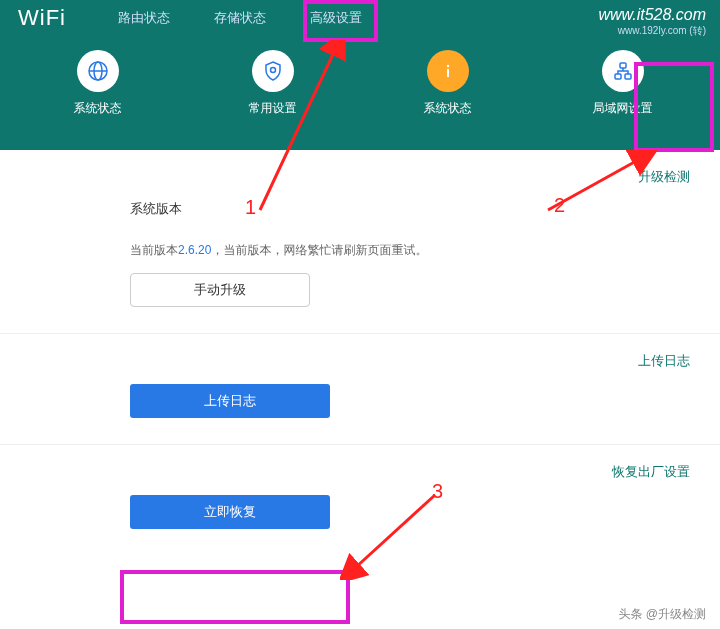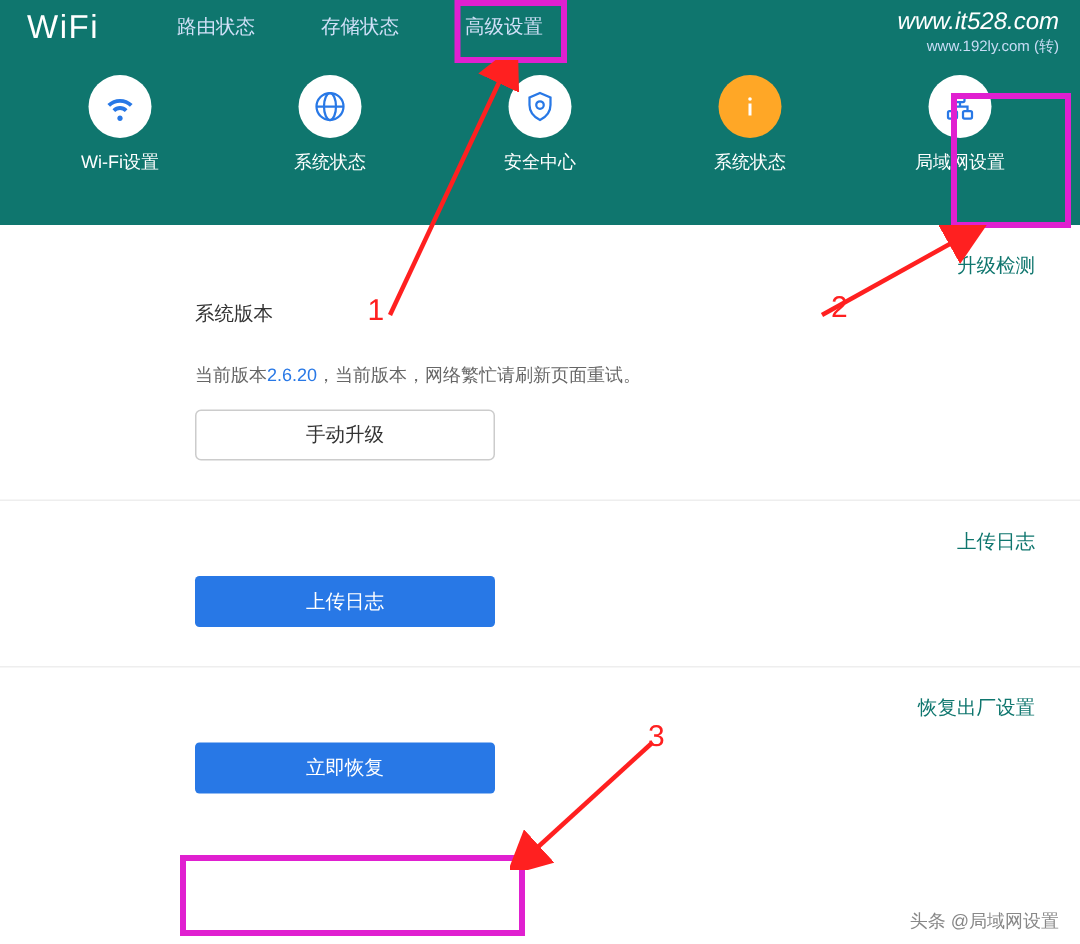--- a/index.html
+++ b/index.html
@@ -22,21 +22,21 @@
     
     .content { padding: 0; }
     .section { border-bottom: 1px solid #eee; }
     .section-title { font-size: 13px; color: #0f766e; padding: 18px 30px 14px; text-align: right; }
     .section-body { padding: 0 130px 26px; }
     
     .version-label { font-size: 13px; color: #333; margin-bottom: 24px; }
     .version-text { font-size: 12px; color: #666; margin-bottom: 14px; }
     .ver-num { color: #2878e6; }
     
-    .btn-outline { width: 200px; height: 34px; border: 1px solid #ccc; border-radius: 4px; background: #fff; font-size: 13px; color: #333; cursor: pointer; }
+    .btn-outline { width: 180px; height: 34px; border: 1px solid #ccc; border-radius: 4px; background: #fff; font-size: 13px; color: #333; cursor: pointer; }
     .btn-primary { width: 200px; height: 34px; border: none; border-radius: 3px; background: #2878e6; color: #fff; font-size: 13px; cursor: pointer; display: block; }
     
     .highlight-box { position: absolute; border: 4px solid #e020d0; pointer-events: none; }
     .hl1 { top: 0; left: 303px; width: 75px; height: 42px; }
     .hl2 { top: 62px; left: 634px; width: 80px; height: 90px; }
     .hl3 { top: 570px; left: 120px; width: 230px; height: 54px; }
     
     .arrow-svg { position: absolute; pointer-events: none; }
     .anno-num { position: absolute; color: #ff2020; font-size: 20px; font-weight: 400; }
     .n1 { top: 196px; left: 245px; }
@@ -57,43 +57,35 @@
       <div class="nav-tab">高级设置</div>
     </div>
   </div>
   <div class="watermark">www.it528.com</div>
   <div class="watermark-sub">www.192ly.com (转)</div>
 
   <div class="icon-row">
     <div class="icon-item">
       <div class="icon-circle">
         <svg width="24" height="24" viewBox="0 0 24 24">
-            <path fill="#2878e6" d="M12 18c1 0 1.8.8 1.8 1.8S13 21.6 12 21.6s-1.8-.8-1.8-1.8S11 18 12 18zm-5-4.2c2.8-2.8 7.2-2.8 10 0l-1.8 1.8c-1.8-1.8-4.6-1.8-6.4 0zm-3.4-3.4c4.6-4.6 12.2-4.6 16.8 0l-1.8 1.8c-3.6-3.6-9.6-3.6-13.2 0z"></path>
-          </svg>
-      </div>
-      <span class="icon-label">Wi-Fi设置</span>
-    </div>
-    <div class="icon-item">
-      <div class="icon-circle">
-        <svg width="24" height="24" viewBox="0 0 24 24">
             <circle cx="12" cy="12" r="9" fill="none" stroke="#2878e6" stroke-width="1.5"></circle>
             <ellipse cx="12" cy="12" rx="4" ry="9" fill="none" stroke="#2878e6" stroke-width="1.5"></ellipse>
             <line x1="3" y1="12" x2="21" y2="12" stroke="#2878e6" stroke-width="1.5"></line>
           </svg>
       </div>
       <span class="icon-label">系统状态</span>
     </div>
     <div class="icon-item">
       <div class="icon-circle">
         <svg width="24" height="24" viewBox="0 0 24 24">
             <path fill="none" stroke="#2878e6" stroke-width="1.5" d="M12 3l7 3v5c0 5-3 8-7 10-4-2-7-5-7-10V6z"></path>
             <circle cx="12" cy="11" r="2.5" fill="none" stroke="#2878e6" stroke-width="1.5"></circle>
           </svg>
       </div>
-      <span class="icon-label">安全中心</span>
+      <span class="icon-label">常用设置</span>
     </div>
     <div class="icon-item">
       <div class="icon-circle orange">
         <svg width="24" height="24" viewBox="0 0 24 24">
             <circle cx="12" cy="7" r="1.2" fill="#fff"></circle>
             <rect x="11" y="10" width="2" height="8" fill="#fff"></rect>
           </svg>
       </div>
       <span class="icon-label">系统状态</span>
     </div>
@@ -164,13 +156,13 @@
         <polygon points="0,0 10,5 0,10" fill="#ff2020"></polygon>
       </marker>
     </defs>
   <line x1="95" y1="5" x2="15" y2="78" stroke="#ff2020" stroke-width="3" marker-end="url(#ah3)"></line>
 </svg>
 
 <div class="anno-num n1">1</div>
 <div class="anno-num n2">2</div>
 <div class="anno-num n3">3</div>
 
-<div class="credit">头条 @局域网设置</div>
+<div class="credit">头条 @升级检测</div>
 
 </body></html>

